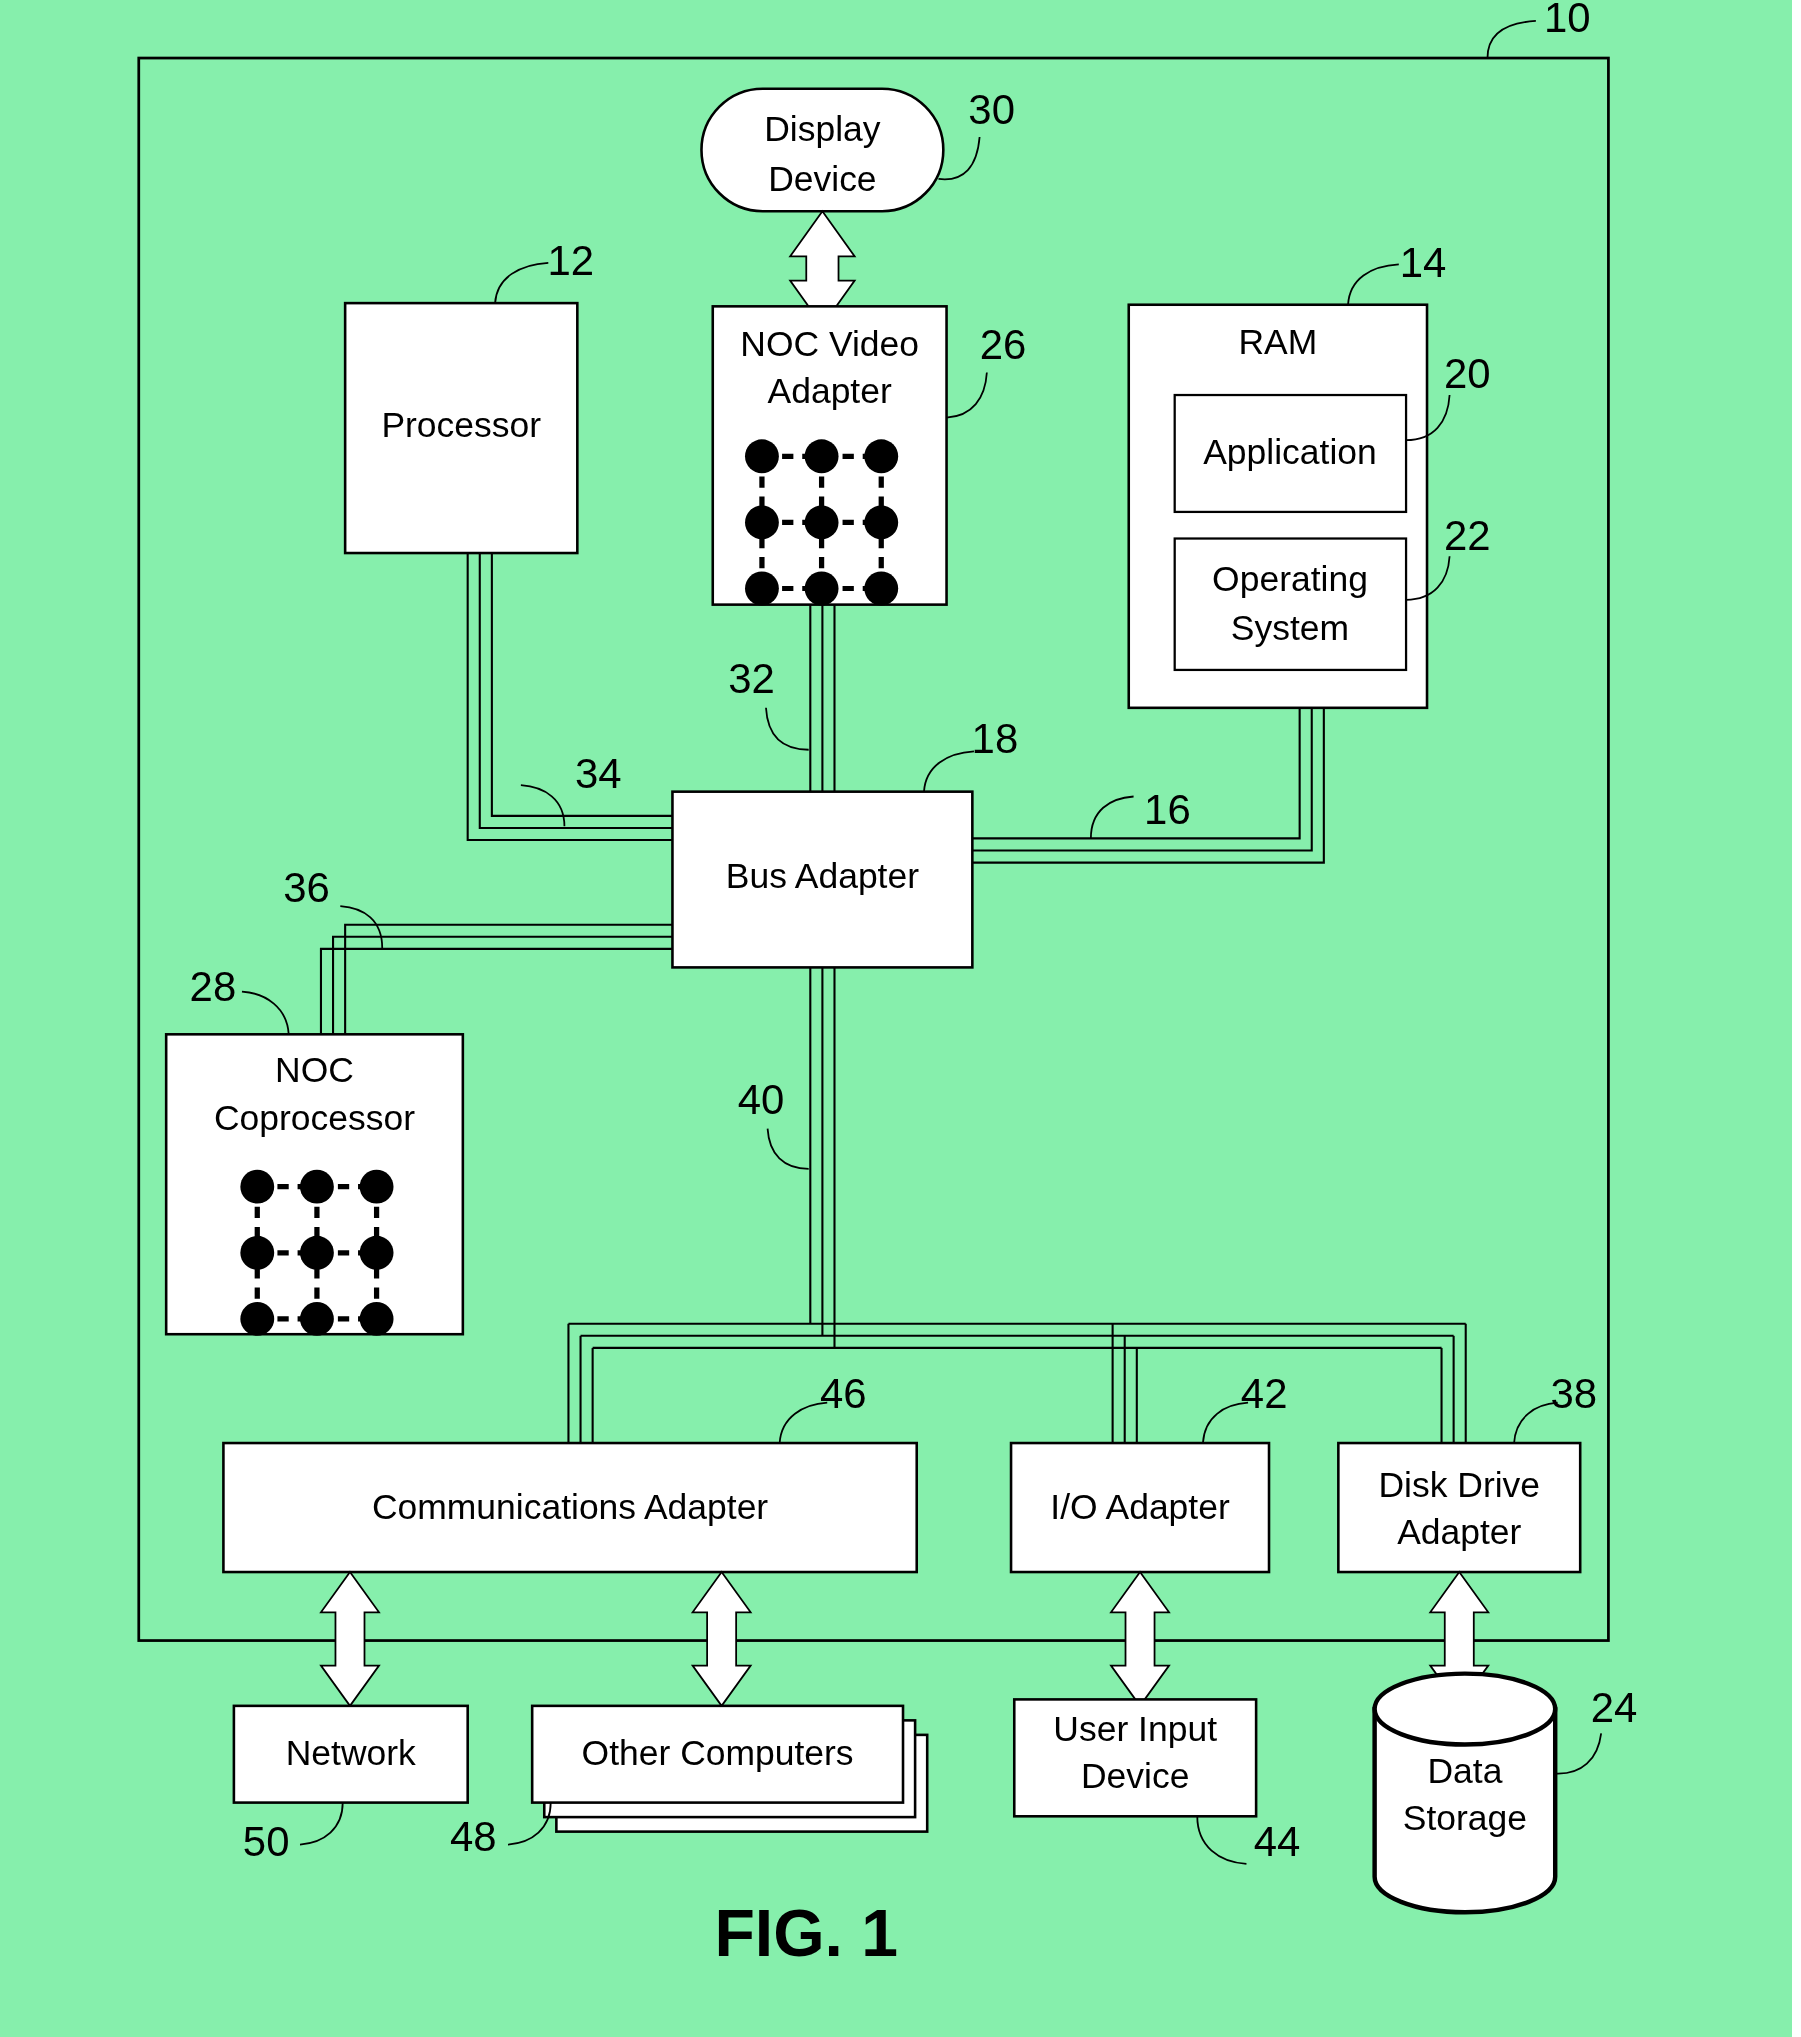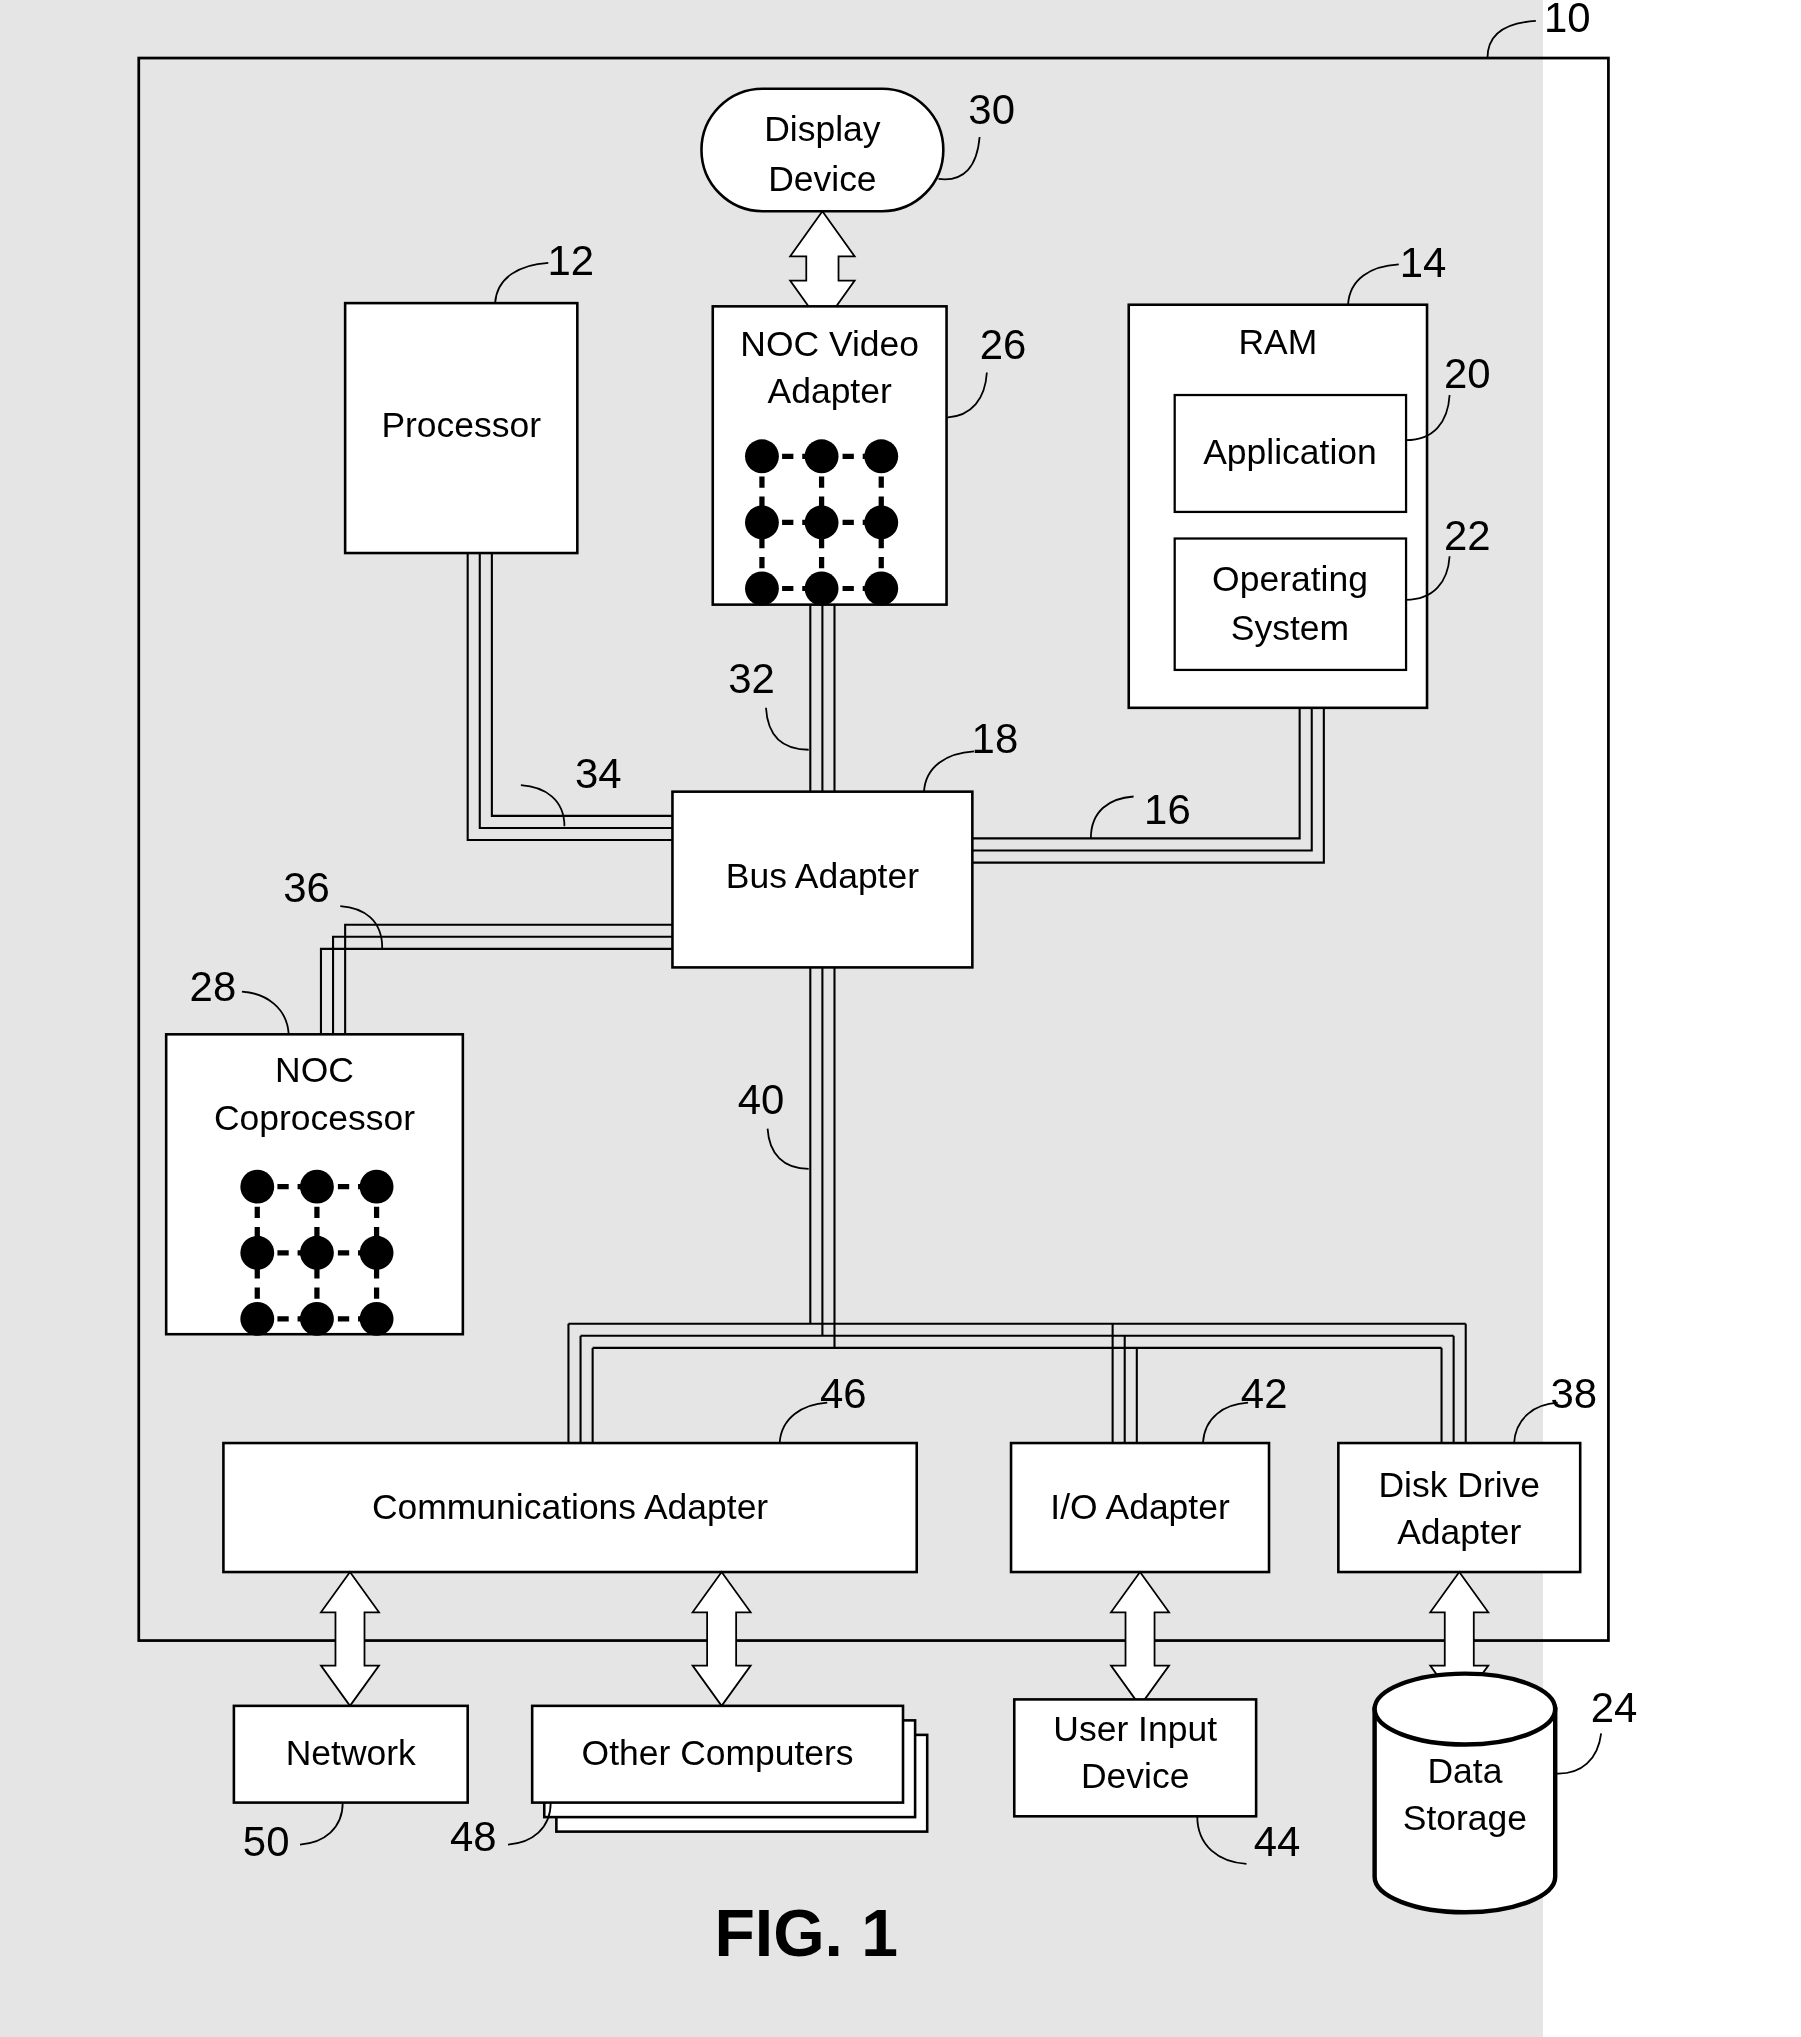--- a/index.html
+++ b/index.html
@@ -2,23 +2,23 @@
 <html style="font-size:13px"><head>
 <meta charset="utf-8">
 <style>
   html, body {
     margin: 0;
     padding: 0;
     background: #ffffff;
   }
   #figure-root {
     position: relative;
-    width: 1543px;
+    width: 1792px;
     height: 2038px;
-    background: #e5e5e5;
+    background: #86efac;
     font-family: "Liberation Sans", sans-serif;
   }
   svg { display: block; }
   .box-fill   { fill: #ffffff; stroke: #000000; stroke-width: 3.2; }
   .box-fill-thin { fill: #ffffff; stroke: #000000; stroke-width: 2.8; }
   .frame      { fill: none; stroke: #000000; stroke-width: 3.4; }
   .busline    { fill: none; stroke: #000000; stroke-width: 2.6; stroke-linecap: butt; stroke-linejoin: miter; }
   .leader     { fill: none; stroke: #000000; stroke-width: 2.2; }
   .arrowshape { fill: #ffffff; stroke: #000000; stroke-width: 2.2; }
   .cyl        { fill: #ffffff; stroke: #000000; stroke-width: 5.5; }

